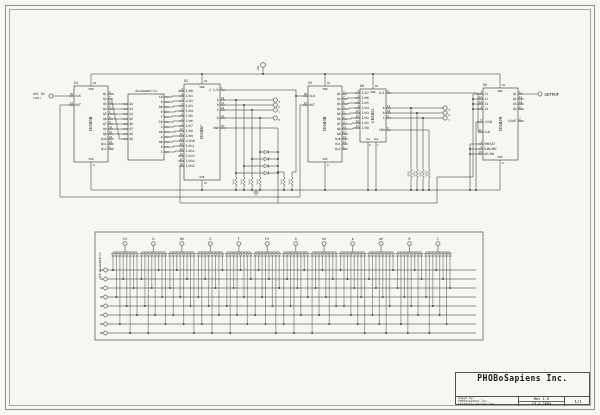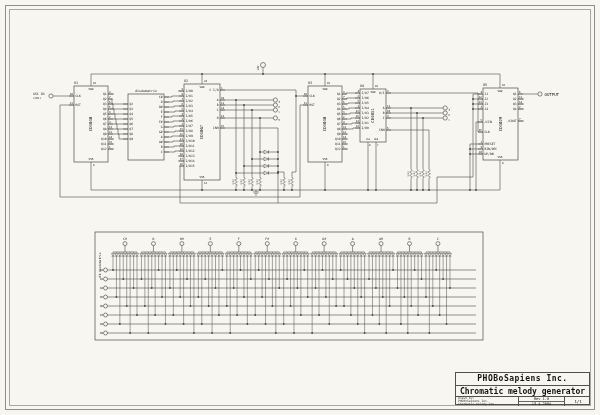--- a/index.html
+++ b/index.html
@@ -1130,21 +1130,20 @@
         <circle cx="473" cy="99" r="0.9" fill="#4a4a44"></circle>
         <circle cx="473" cy="104" r="0.9" fill="#4a4a44"></circle>
         <circle cx="473" cy="109" r="0.9" fill="#4a4a44"></circle>
         <circle cx="470" cy="149" r="0.9" fill="#4a4a44"></circle>
         <circle cx="470" cy="154" r="0.9" fill="#4a4a44"></circle>
       </g>
     </svg>
 
   <div class="tb">
     <div class="tb-company">PHOBoSapiens Inc.</div>
-    <div class="tb-title">Chromatic melody generator</div>
     <div class="tb-info">
       <div class="tb-left">
         <div>Drawn by:</div>
         <div>PHOBoSapiens Inc.</div>
         <div>Chromatic melody Gen.</div>
       </div>
       <div class="tb-mid">
         <div class="tb-rev">Rev 1.0</div>
         <div class="tb-date">13-4-2004</div>
       </div>

